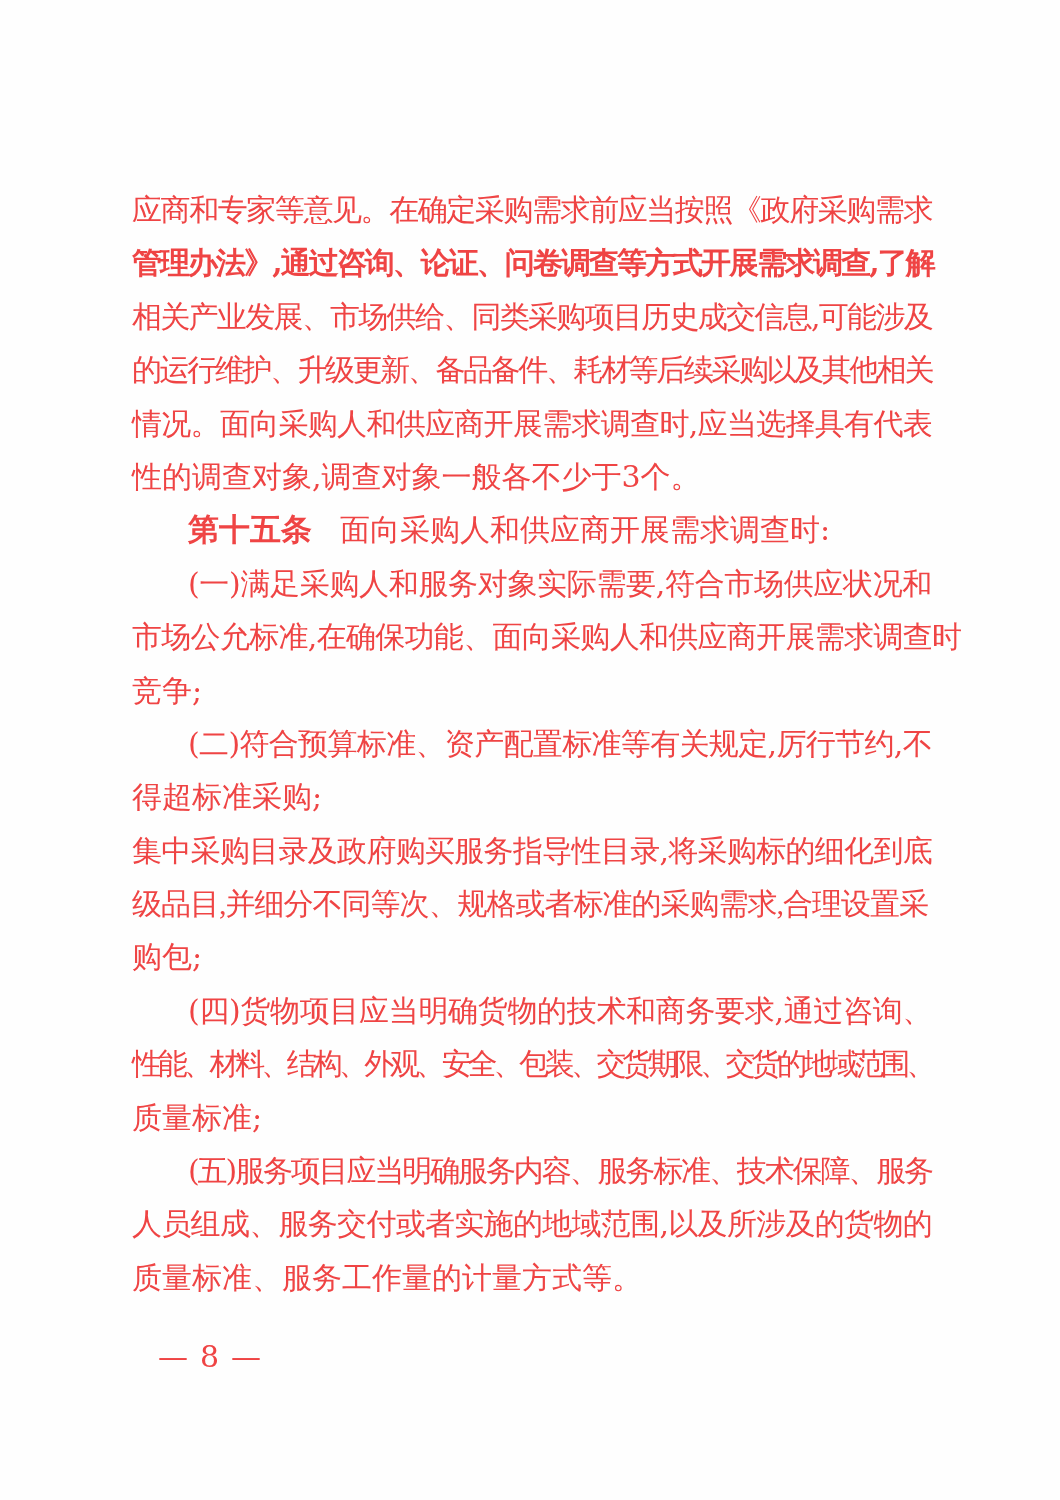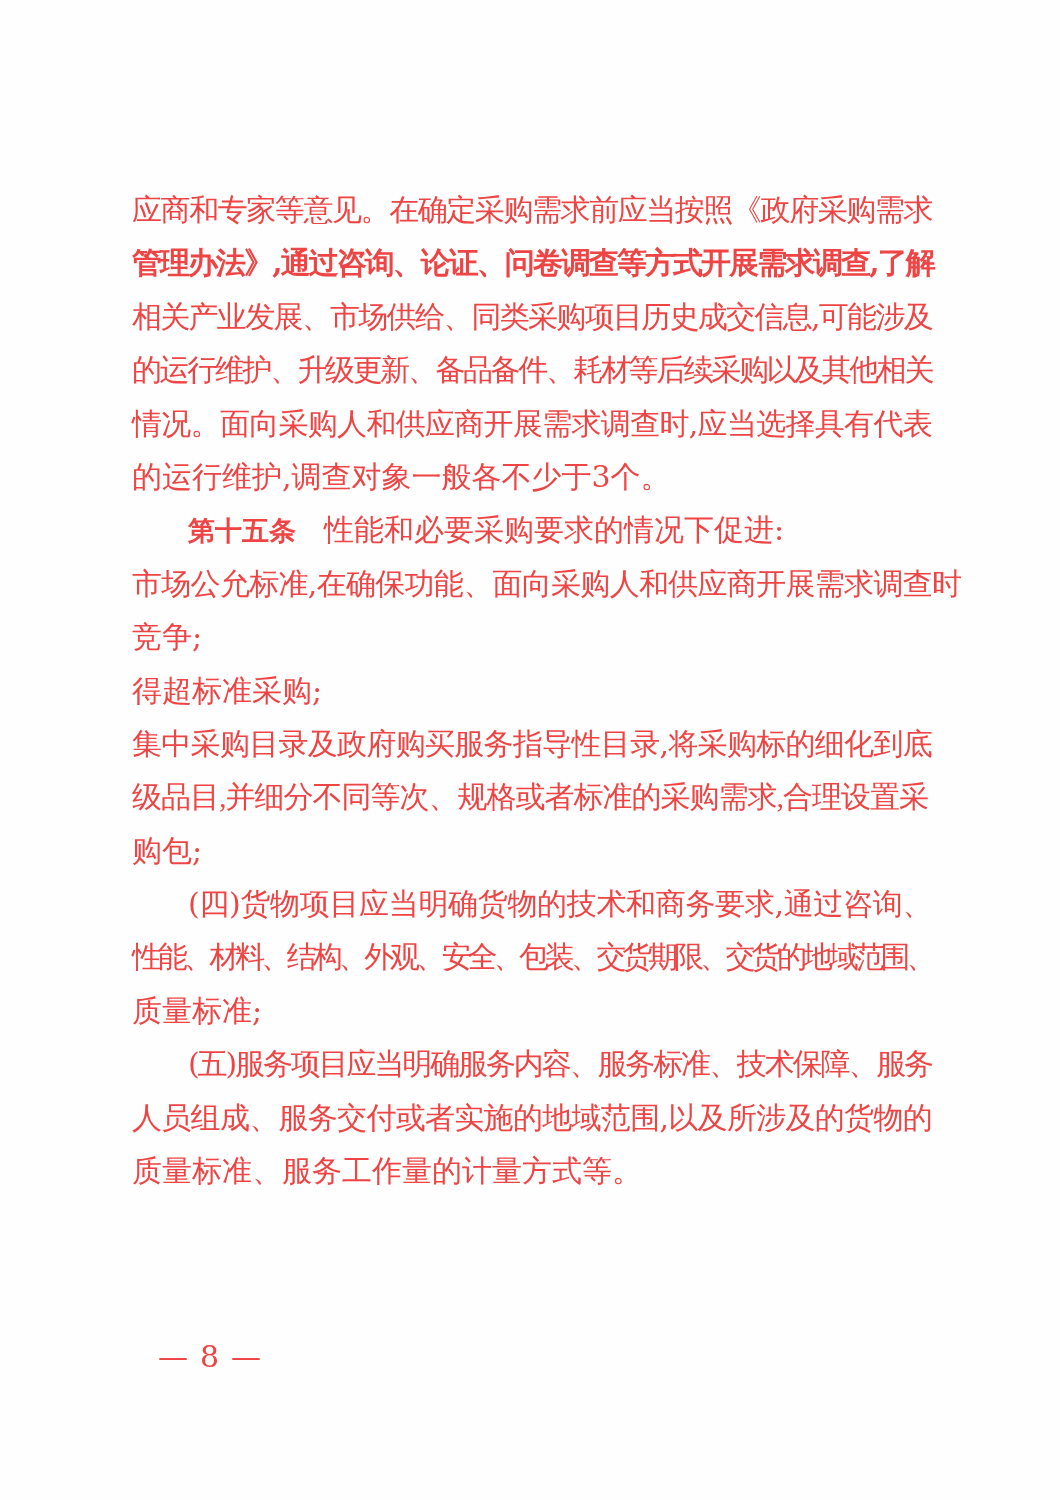--- a/index.html
+++ b/index.html
@@ -28,21 +28,21 @@
     font-size: 30px;
     white-space: nowrap;
     letter-spacing: 0;
   }
   .ind {
     padding-left: 56px;
   }
   .article-term {
     font-family: "DejaVu Sans", "Liberation Sans", sans-serif;
     font-weight: bold;
-    font-size: 27px;
+    font-size: 31px;
     margin-right: 28px;
   }
   .footer {
     position: absolute;
     left: 158px;
     top: 1342px;
     font-size: 30px;
     line-height: 30px;
     white-space: nowrap;
   }
@@ -57,29 +57,31 @@
 <body>
 
 <div class="page">
   <div class="content">
 
     <div class="line fill"><span style="letter-spacing: -1.42857px;">应商和专家等意见。在确定采购需求前应当按照《政府采购需求</span></div>
     <div class="line fill"><span style="letter-spacing: -1.96927px; font-weight: bold;">管理办法》,通过咨询、论证、问卷调查等方式开展需求调查,了解</span></div>
     <div class="line fill"><span style="letter-spacing: -1.70851px;">相关产业发展、市场供给、同类采购项目历史成交信息,可能涉及</span></div>
     <div class="line fill"><span style="letter-spacing: -2.41379px;">的运行维护、升级更新、备品备件、耗材等后续采购以及其他相关</span></div>
     <div class="line fill"><span style="letter-spacing: -0.698103px;">情况。面向采购人和供应商开展需求调查时,应当选择具有代表</span></div>
-    <div class="line"><span>的运行维护,调查对象一般各不少于3个。</span></div>
+    <div class="line"><span>性的调查对象,调查对象一般各不少于3个。</span></div>
 
     <div class="line ind">
-      <span class="article-term">第十五条</span><span>性能和必要采购要求的情况下促进:</span>
+      <span class="article-term">第十五条</span><span>面向采购人和供应商开展需求调查时:</span>
     </div>
 
+    <div class="line fill ind"><span style="letter-spacing: -0.331597px;">(一)满足采购人和服务对象实际需要,符合市场供应状况和</span></div>
     <div class="line fill"><span style="letter-spacing: -0.698103px;">市场公允标准,在确保功能、面向采购人和供应商开展需求调查时</span></div>
     <div class="line"><span>竞争;</span></div>
 
+    <div class="line fill ind"><span style="letter-spacing: -0.660156px;">(二)符合预算标准、资产配置标准等有关规定,厉行节约,不</span></div>
     <div class="line"><span>得超标准采购;</span></div>
 
     <div class="line fill"><span style="letter-spacing: -0.698103px; text-align: right;">集中采购目录及政府购买服务指导性目录,将采购标的细化到底</span></div>
     <div class="line fill"><span style="letter-spacing: -1.00269px; font-family: Liberation Serif, serif;">级品目,并细分不同等次、规格或者标准的采购需求,合理设置采</span></div>
     <div class="line"><span>购包;</span></div>
 
     <div class="line fill ind"><span style="letter-spacing: -0.331597px;">(四)货物项目应当明确货物的技术和商务要求,通过咨询、</span></div>
     <div class="line fill"><span style="letter-spacing: -4.19355px;">性能、材料、结构、外观、安全、包装、交货期限、交货的地域范围、</span></div>
     <div class="line"><span>质量标准;</span></div>
 

